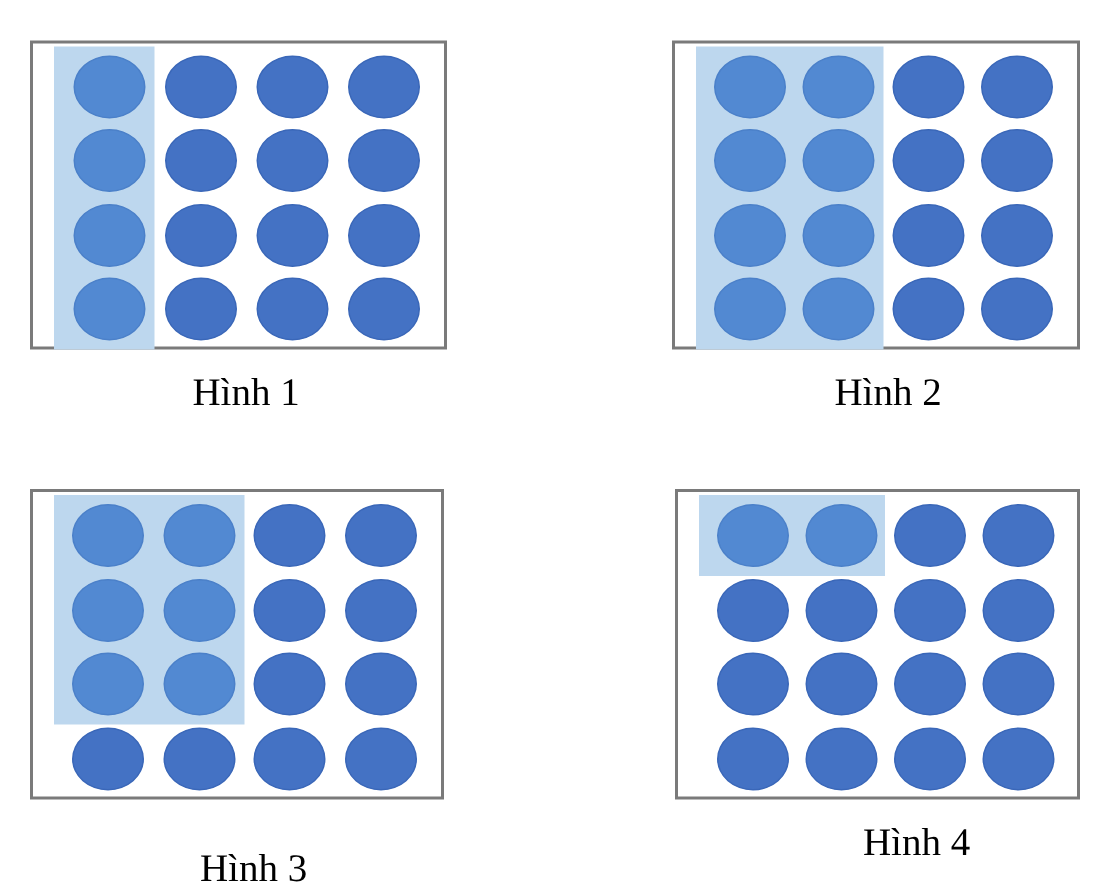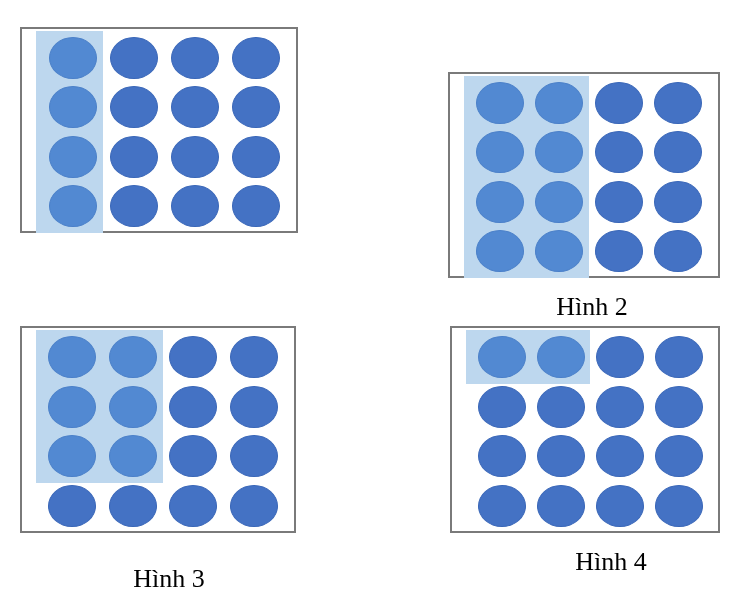--- a/index.html
+++ b/index.html
@@ -39,21 +39,21 @@
   .caption {
     margin-top: 15px;
     text-align: center;
     font-size: 26px;
     color: var(--caption-color, #000000);
     line-height: 1.1;
   }
   .fig1 { left: 20px;  top: 27px;  width: 278px; }
   .fig1 .box { height: 206px; }
   .fig1 .caption { transform: translateX(5px); }
-  .fig2 { left: 448px; top: 27px;  width: 272px; margin-top: 45px; }
+  .fig2 { left: 448px; top: 27px;  width: 272px; }
   .fig2 .box { height: 206px; }
   .fig2 .caption { transform: translateX(8px); }
   .fig3 { left: 20px;  top: 326px; width: 276px; }
   .fig3 .box { height: 207px; }
   .fig3 .caption { transform: translateX(11px); margin-top: 32px; }
   .fig4 { left: 450px; top: 326px; width: 270px; }
   .fig4 .box { height: 207px; }
   .fig4 .caption { transform: translateX(26px); }
 </style>
 </head>
@@ -76,20 +76,21 @@
           <span class="dot hl" style="left: 26.5px; top: 106.75px;"></span>
           <span class="dot" style="left: 87.5px; top: 106.75px;"></span>
           <span class="dot" style="left: 148.5px; top: 106.75px;"></span>
           <span class="dot" style="left: 209.5px; top: 106.75px;"></span>
           <span class="dot hl" style="left: 26.5px; top: 156.25px;"></span>
           <span class="dot" style="left: 87.5px; top: 156.25px;"></span>
           <span class="dot" style="left: 148.5px; top: 156.25px;"></span>
           <span class="dot" style="left: 209.5px; top: 156.25px;"></span>
         </div>
     </div>
+    <div class="caption">Hình 1</div>
   </section>
 
   <section class="figure fig2">
     <div class="box">
       <div class="hl-rect" style="left: 14px; top: 2px; width: 125px; height: 202px;"></div>
       <div class="dots">
           <span class="dot hl" style="left: 25.75px; top: 7.75px;"></span>
           <span class="dot hl" style="left: 85.25px; top: 7.75px;"></span>
           <span class="dot" style="left: 144.75px; top: 7.75px;"></span>
           <span class="dot" style="left: 204.25px; top: 7.75px;"></span>

